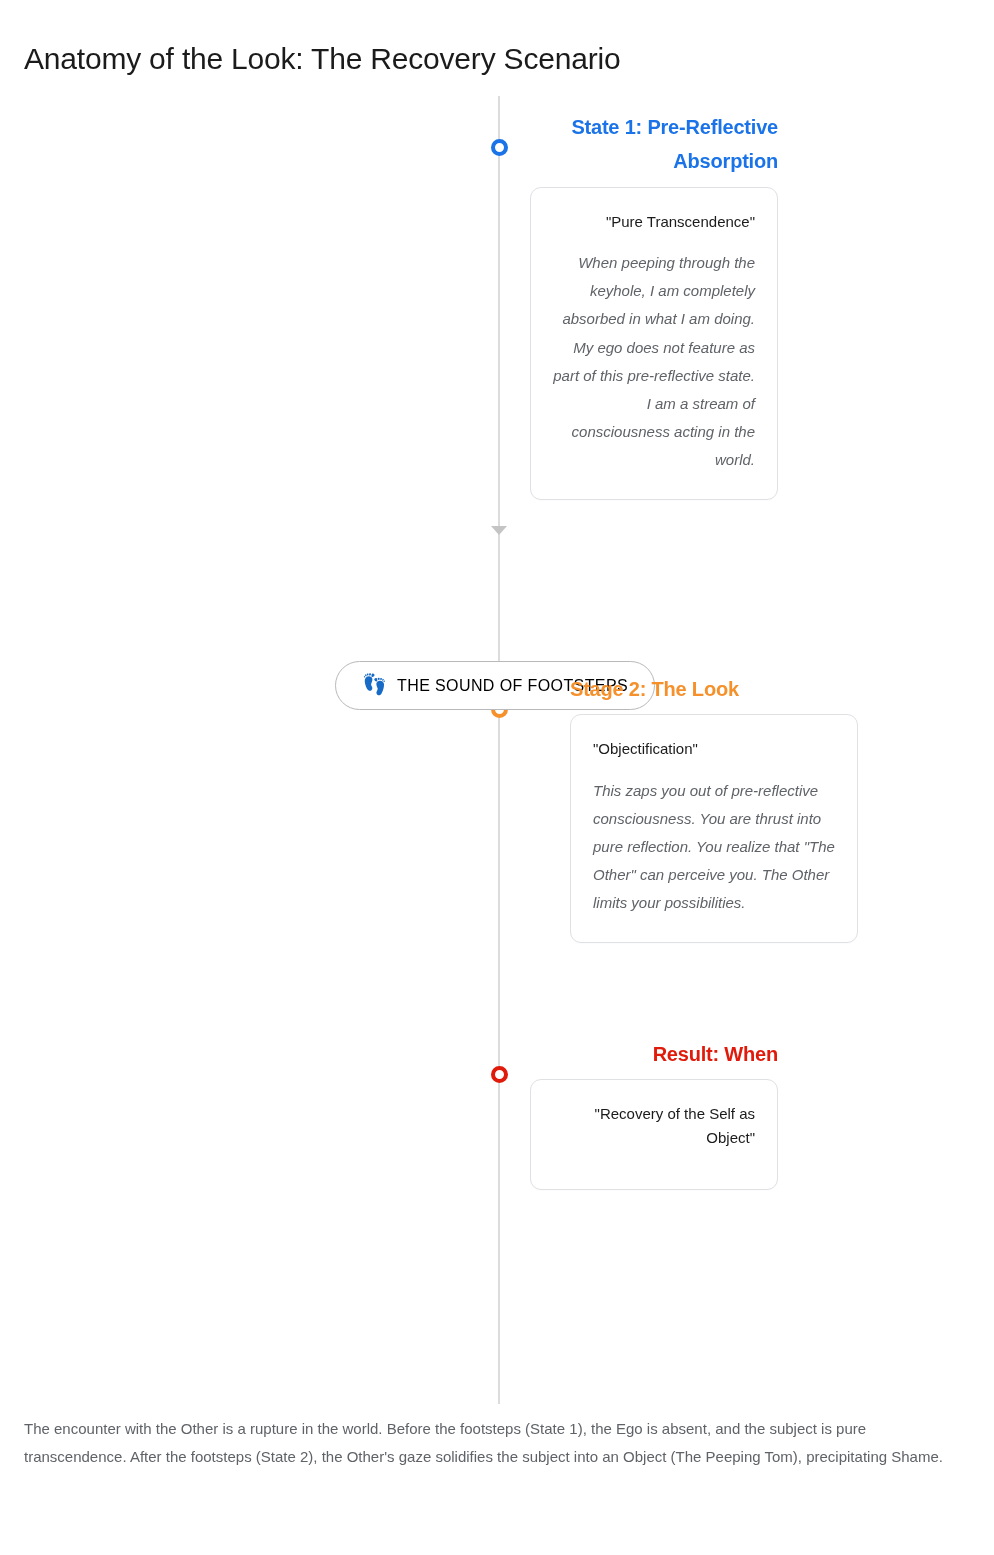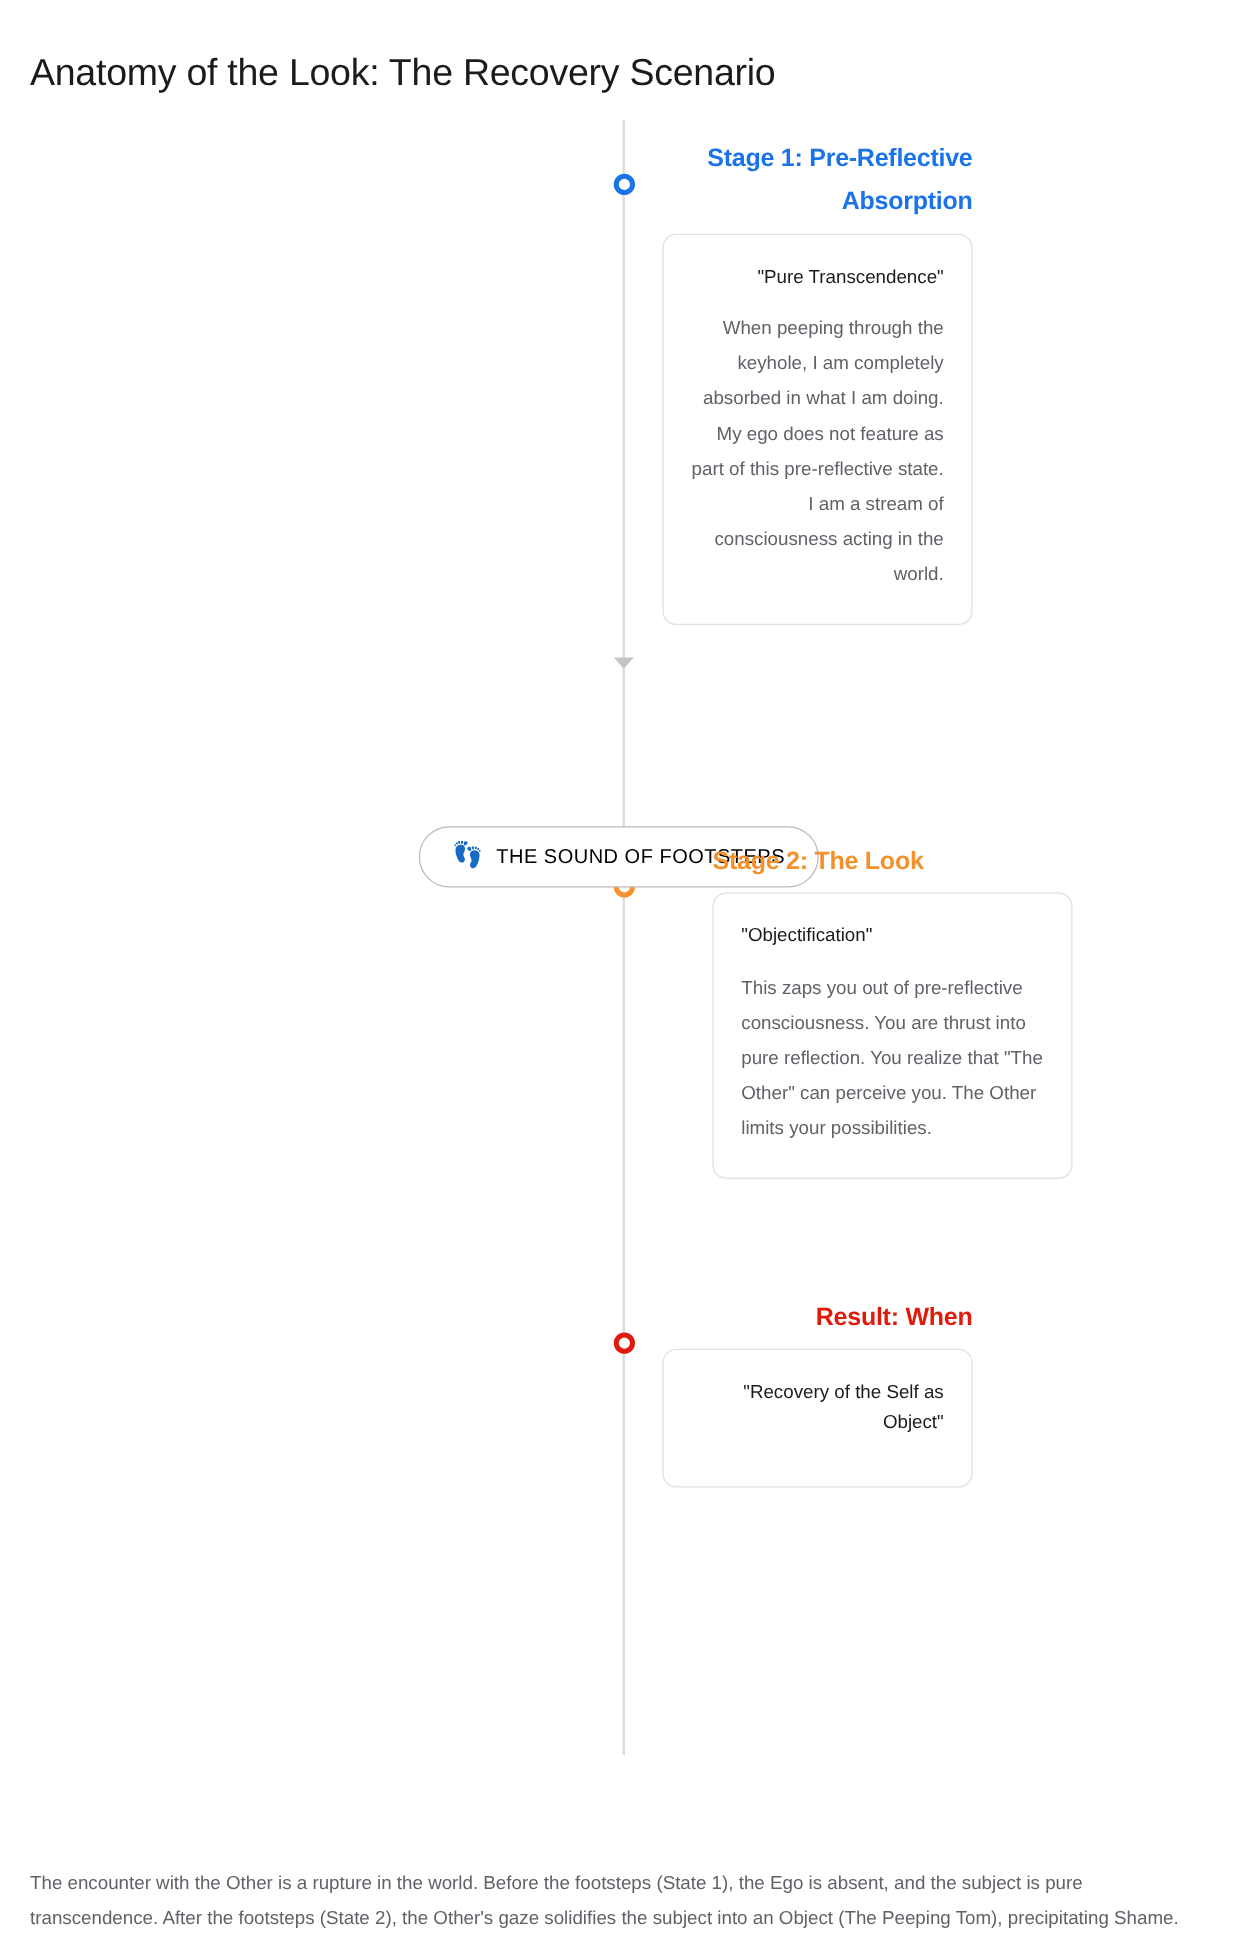--- a/index.html
+++ b/index.html
@@ -93,20 +93,21 @@
     color: #1b1b1b;
     line-height: 1.55;
     margin: 0 0 16px 0;
   }
   .card-body {
     font-size: 15px;
     font-weight: 400;
     color: #5f6368;
     line-height: 1.88;
     margin: 0;
+    font-style: italic;
   }
 
   
   .stage-1 { left: 530px; top: 14px; width: 248px; }
   .stage-1 .stage-heading { color: #1a73e8; text-align: right; }
   .stage-1 .card-title,
   .stage-1 .card-body { text-align: right; }
 
   
   .stage-2 { left: 570px; top: 576px; width: 288px; }
@@ -147,21 +148,21 @@
     letter-spacing: 0.4px;
     color: #000000;
     white-space: nowrap;
     text-align: right;
   }
 
   
   .footer-note {
     position: absolute;
     left: 24px;
-    top: 1458px;
+    top: 1380px;
     width: 946px;
     font-size: 15px;
     line-height: 1.88;
     color: #5f6368;
     margin-top: 35px;
   }
 </style>
 </head>
 <body>
 
@@ -170,21 +171,21 @@
 <div class="timeline">
 
   <div class="axis-line"></div>
   <div class="axis-arrow"></div>
 
   <div class="marker blue"></div>
   <div class="marker orange"></div>
   <div class="marker red"></div>
 
   <div class="stage stage-1">
-    <div class="stage-heading">Stage 1: Pre-Reflective Absorption</div>
+    <div class="stage-heading">State 1: Pre-Reflective Absorption</div>
     <div class="stage-card">
       <p class="card-title">"Pure Transcendence"</p>
       <p class="card-body">When peeping through the keyhole, I am completely absorbed in what I am doing. My ego does not feature as part of this pre-reflective state. I am a stream of consciousness acting in the world.</p>
     </div>
   </div>
 
   <div class="event-badge">
     <span class="event-icon">👣</span>
     <span class="event-label">THE SOUND OF FOOTSTEPS</span>
   </div>

